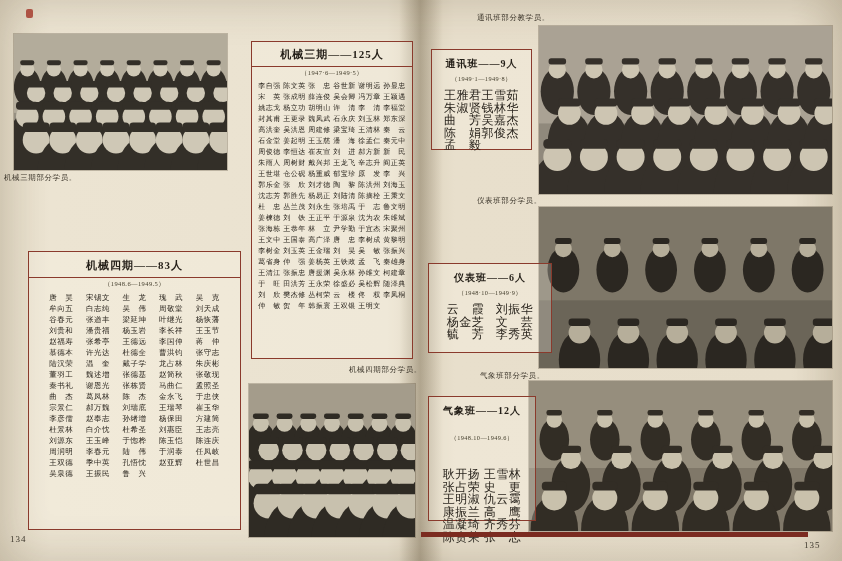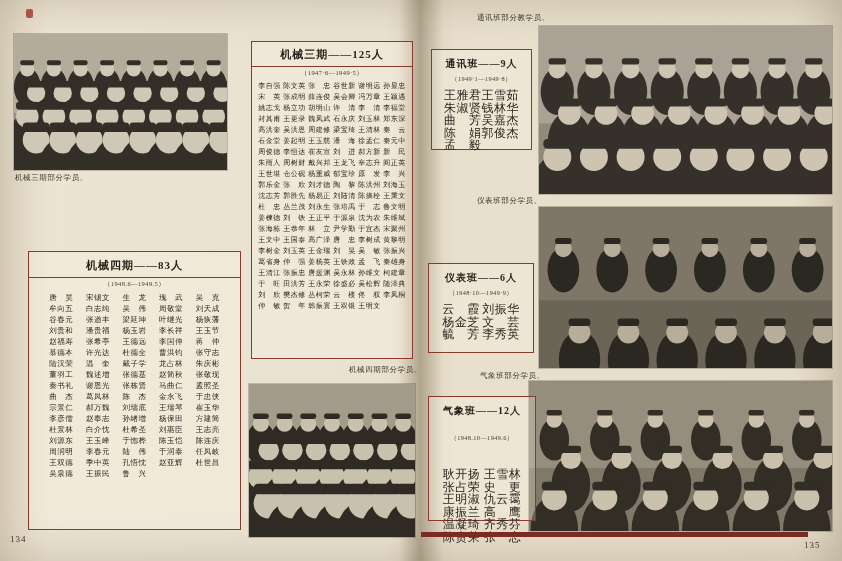--- a/index.html
+++ b/index.html
@@ -37,33 +37,33 @@
   #box-jixie4 .box-title{font-size:11px;padding:6px 0 4px;}
   #box-jixie4 .box-date{font-size:6.5px;padding:2px 0 1px;}
   #box-jixie4 .roster-grid{grid-template-columns:repeat(5,1fr);padding:2px 14px;grid-auto-rows:11px;}
   #box-jixie4 .name{font-size:7.5px;}
   
   .small-box .box-title{font-size:10px;padding:7px 0 3px;}
   .small-box .box-date{font-size:6.3px;padding:1px 0;}
   .small-box .roster-grid{grid-template-columns:repeat(2,1fr);grid-auto-rows:12.5px;padding:4px 12px 0;}
   .small-box .name{font-size:12px;line-height:12.5px;}
   #box-tongxun{left:431px;top:49px;width:101px;height:101px;}
-  #box-yibiao{left:428px;top:263px;width:106px;height:90px;}
+  #box-yibiao{left:428px;top:263px;width:124px;height:90px;}
   #box-qixiang{left:428px;top:396px;width:108px;height:125px;gap:12px;}
   #box-qixiang .roster-grid{padding-top:12px;}
   .pagenum{position:absolute;font-size:9px;letter-spacing:1px;color:#3c362b;}
   #accent-bar{position:absolute;left:421px;top:532px;width:387px;height:5px;background:var(--accent-bar);}
   .smudge{position:absolute;left:26px;top:9px;width:7px;height:9px;background:#a33326;opacity:.8;border-radius:2px;}
   
   #photo-jixie3{left:14px;top:34px;width:213px;height:136px;}
   #photo-jixie4{left:249px;top:384px;width:166px;height:153px;}
   #photo-tongxun{left:539px;top:26px;width:293px;height:168px;}
   #photo-yibiao{left:539px;top:207px;width:293px;height:161px;}
   #photo-qixiang{left:529px;top:381px;width:303px;height:150px;}
-  #caption-jixie3{left:15px;top:173px;}
+  #caption-jixie3{left:4px;top:173px;}
   #caption-jixie4{left:349px;top:365px;}
   #caption-tongxun{left:477px;top:13px;}
   #caption-yibiao{left:477px;top:196px;}
   #caption-qixiang{left:480px;top:371px;text-align:right;}
   #pagenum-left{left:10px;top:534px;}
   #pagenum-right{left:804px;top:540px;}
 </style>
 </head>
 <body>
 

